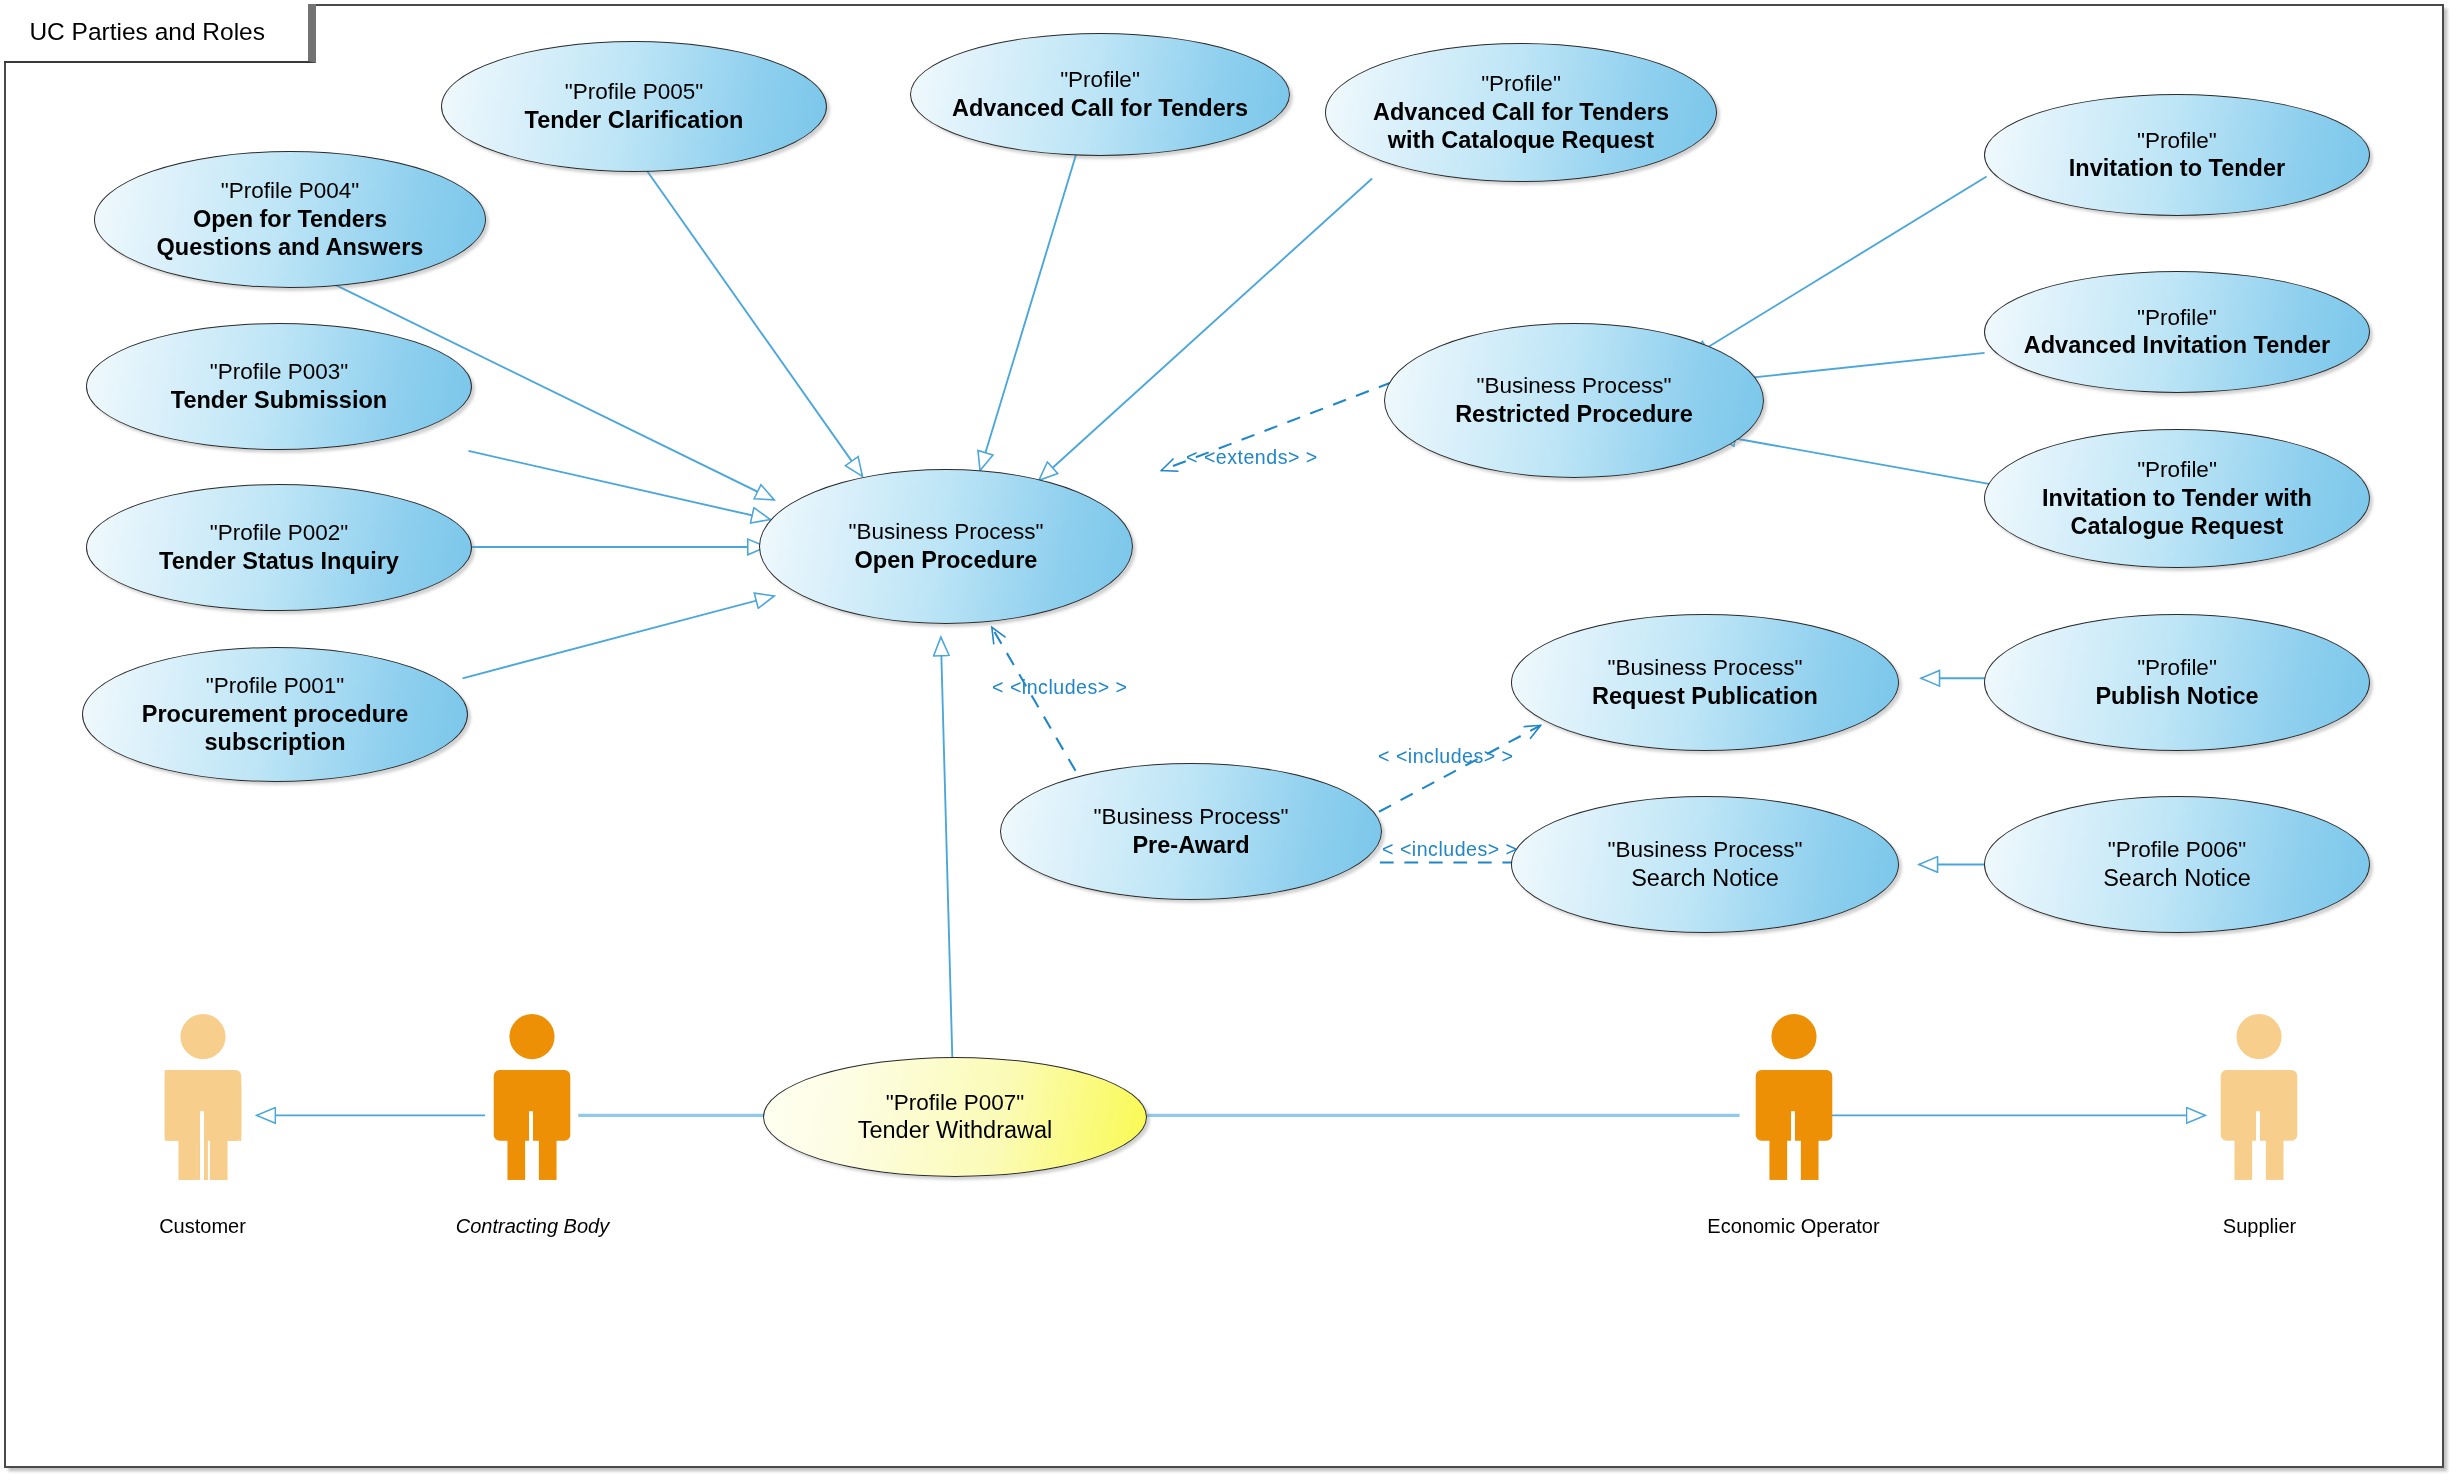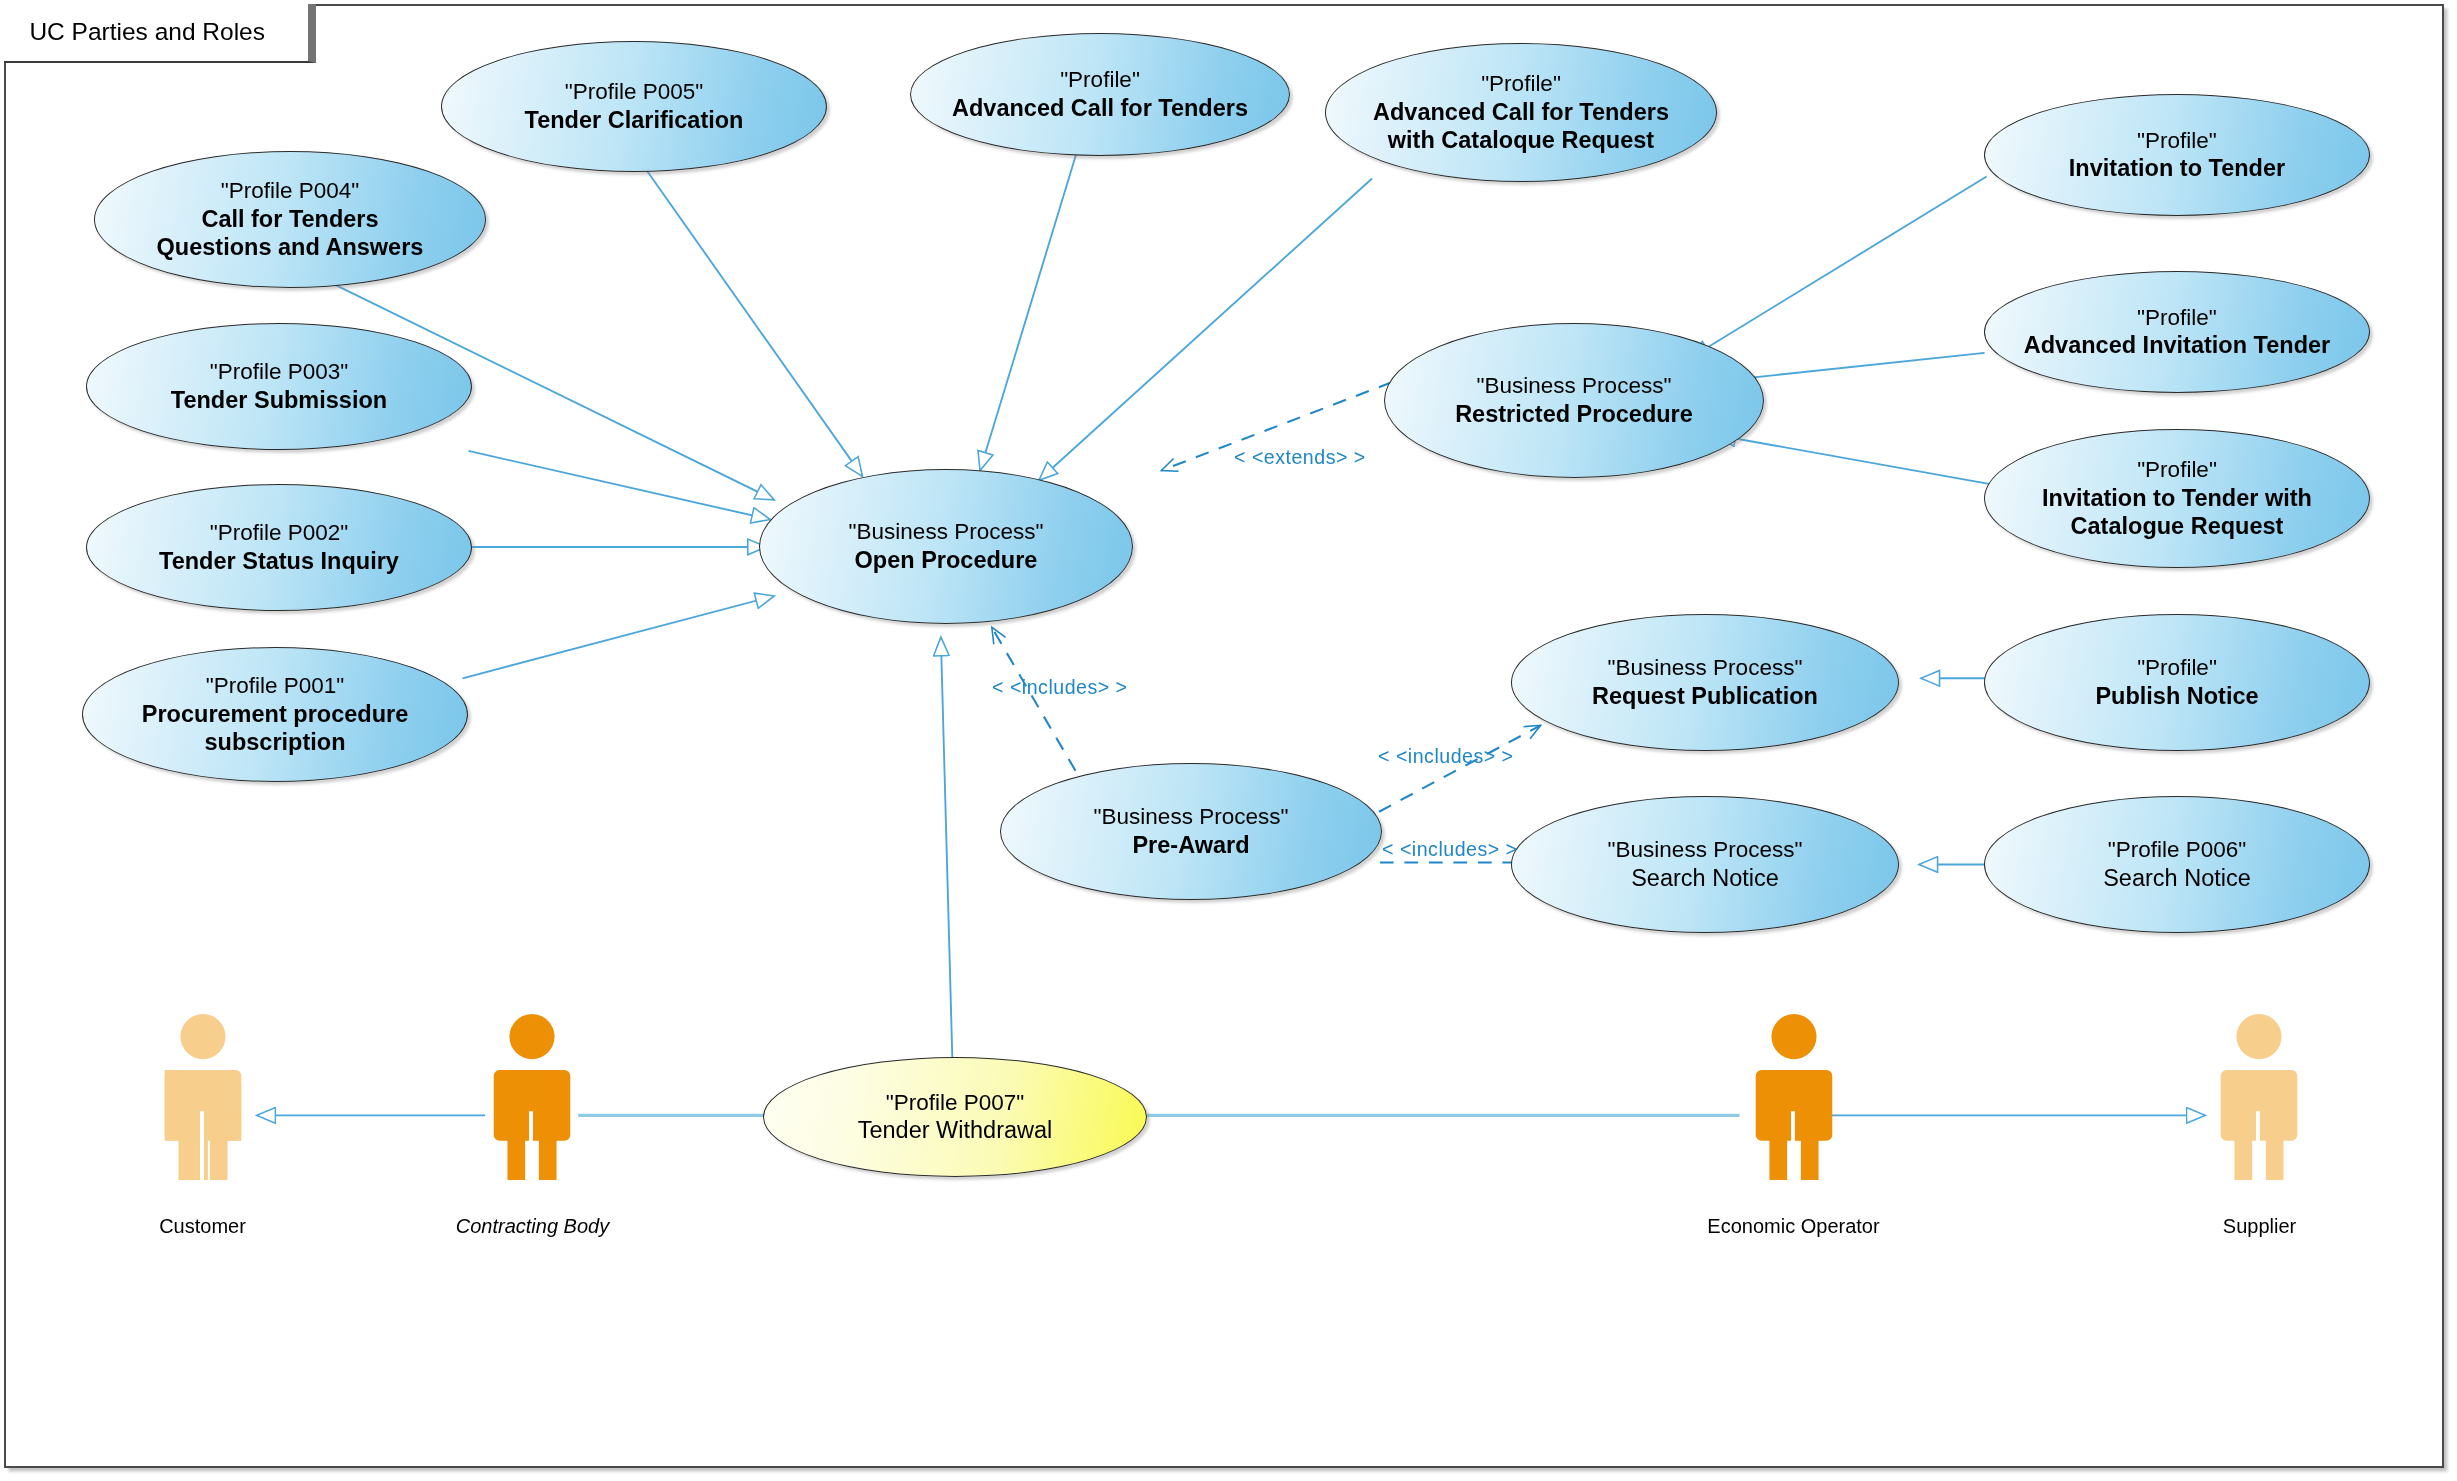--- a/index.html
+++ b/index.html
@@ -176,29 +176,29 @@
       <path d="M 1420,390 L 1185,480" marker-end="url(#openArrow)"></path>
        Open Procedure --&gt;
       <path d="M 1110,808 L 1012,640" marker-end="url(#openArrow)"></path>
        Notice Publication --&gt;
       <path d="M 1385,840 L 1572,740" marker-end="url(#openArrow)"></path>
        Search Notice --&gt;
       <path d="M 1408,880 L 1570,880" marker-end="url(#openArrow)"></path>
     </g>
   </svg>
 
-  <div class="edge-label" style="left:1186px; top:446px;margin-left:48px;">&lt; &lt;extends&gt; &gt;</div>
+  <div class="edge-label" style="left:1186px; top:446px;">&lt; &lt;extends&gt; &gt;</div>
   <div class="edge-label" style="left:992px; top:676px;">&lt; &lt;includes&gt; &gt;</div>
   <div class="edge-label" style="left:1378px; top:745px;">&lt; &lt;includes&gt; &gt;</div>
   <div class="edge-label" style="left:1382px; top:838px;">&lt; &lt;includes&gt; &gt;</div>
 
   <div class="node blue" style="left:94px; top:151px; width:392px; height:137px;">
     <div class="lbl">
       <span class="l1">"Profile P004"</span>
-      <span class="l2">Call for Tenders</span>
+      <span class="l2">Open for Tenders</span>
       <span class="l2">Questions and Answers</span>
     </div>
   </div>
 
   <div class="node blue" style="left:441px; top:41px; width:386px; height:131px;">
     <div class="lbl">
       <span class="l1">"Profile P005"</span>
       <span class="l2">Tender Clarification</span>
     </div>
   </div>

